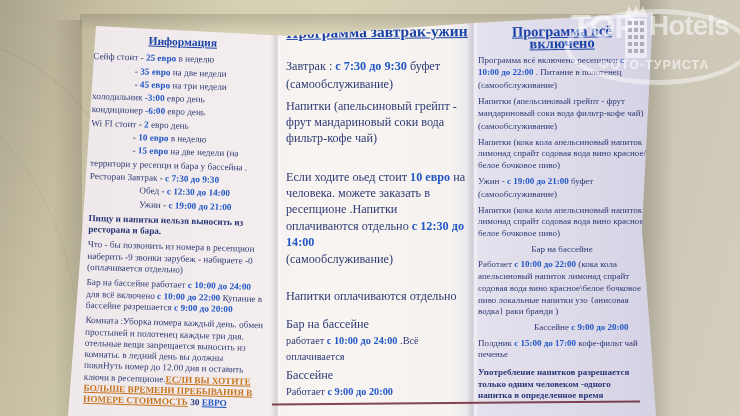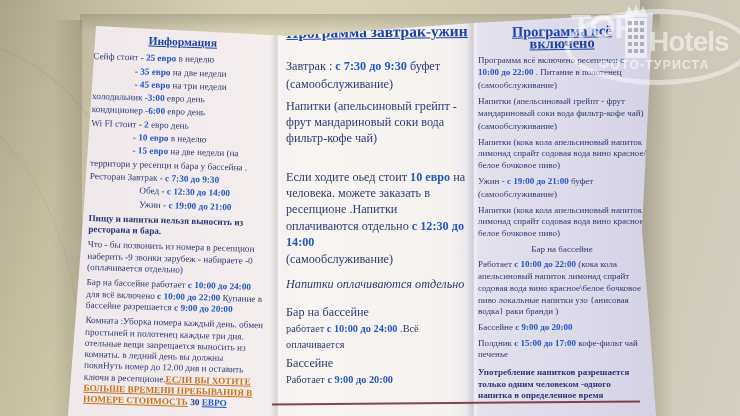--- a/index.html
+++ b/index.html
@@ -33,36 +33,36 @@
   .col-left .col-header{font-size:11.5px;margin-bottom:6px;}
   .col-mid{left:286px;top:24px;width:182px;font-size:12.2px;line-height:16.3px;}
   .col-mid .col-header{font-size:15.5px;margin-bottom:18px;transform:rotate(-0.6deg);}
   .col-right{left:478px;top:26px;width:168px;font-size:9.0px;line-height:11.7px;}
   .col-right .col-header{font-size:14.5px;margin-bottom:6px;transform:rotate(-0.9deg);}
   .blk{margin:0 0 2px;}
   .col-mid .blk{margin-bottom:1px;}
   .col-right .blk{margin-bottom:1.5px;}
   .ind1{margin-left:42px;}
   .ind2{margin-left:50px;}
-  .indc{}
+  .indc{margin-left:56px;}
   .ctr{text-align:center;}
-  .g4{margin-top:4px;} .g6{margin-top:6px;} .g8{margin-top:8px;font-style:italic;} .g12{margin-top:12px;} .g20{margin-top:22px;}
+  .g4{margin-top:4px;} .g6{margin-top:6px;} .g8{margin-top:20px;} .g12{margin-top:12px;} .g20{margin-top:22px;}
   .sm{font-size:10.3px;}
   .s-n{color:#2f3a74;}
   .s-b{color:#2257c5;font-weight:bold;}
   .s-B{color:#2b3878;font-weight:bold;}
   .s-o{color:#c8741d;font-weight:bold;text-decoration:underline;}
   .s-u{color:#2257c5;font-weight:bold;text-decoration:underline;}
   .bottom-rule{position:absolute;left:272px;top:402px;width:368px;height:2px;background:#6d2833;transform:rotate(-0.45deg);opacity:.85;}
   
   .watermark{position:absolute;left:563px;top:0;width:182px;height:84px;z-index:5;
     font-family:"Liberation Sans","DejaVu Sans",sans-serif;color:rgba(255,255,255,.55);}
   .wm-ellipse{position:absolute;left:2px;top:9px;width:176px;height:66px;border:5px solid rgba(255,255,255,.45);border-radius:50%;}
   .wm-top{position:absolute;left:8px;top:8px;font-size:33px;font-weight:bold;letter-spacing:-1px;}
-  .wm-hotels{position:absolute;left:86px;top:26px;font-size:28px;font-weight:bold;letter-spacing:-1px;}
+  .wm-hotels{position:absolute;left:86px;top:10px;font-size:28px;font-weight:bold;letter-spacing:-1px;}
   .wm-building{position:absolute;left:56px;top:4px;}
   .wm-sub{position:absolute;left:0;top:58px;width:100%;text-align:center;font-size:12.5px;font-weight:bold;letter-spacing:1px;color:rgba(255,255,255,.6);}
 </style>
 </head>
 <body>
 
 <div class="stage">
 
   <div class="arc arc1"></div>
   <div class="arc arc2"></div>

